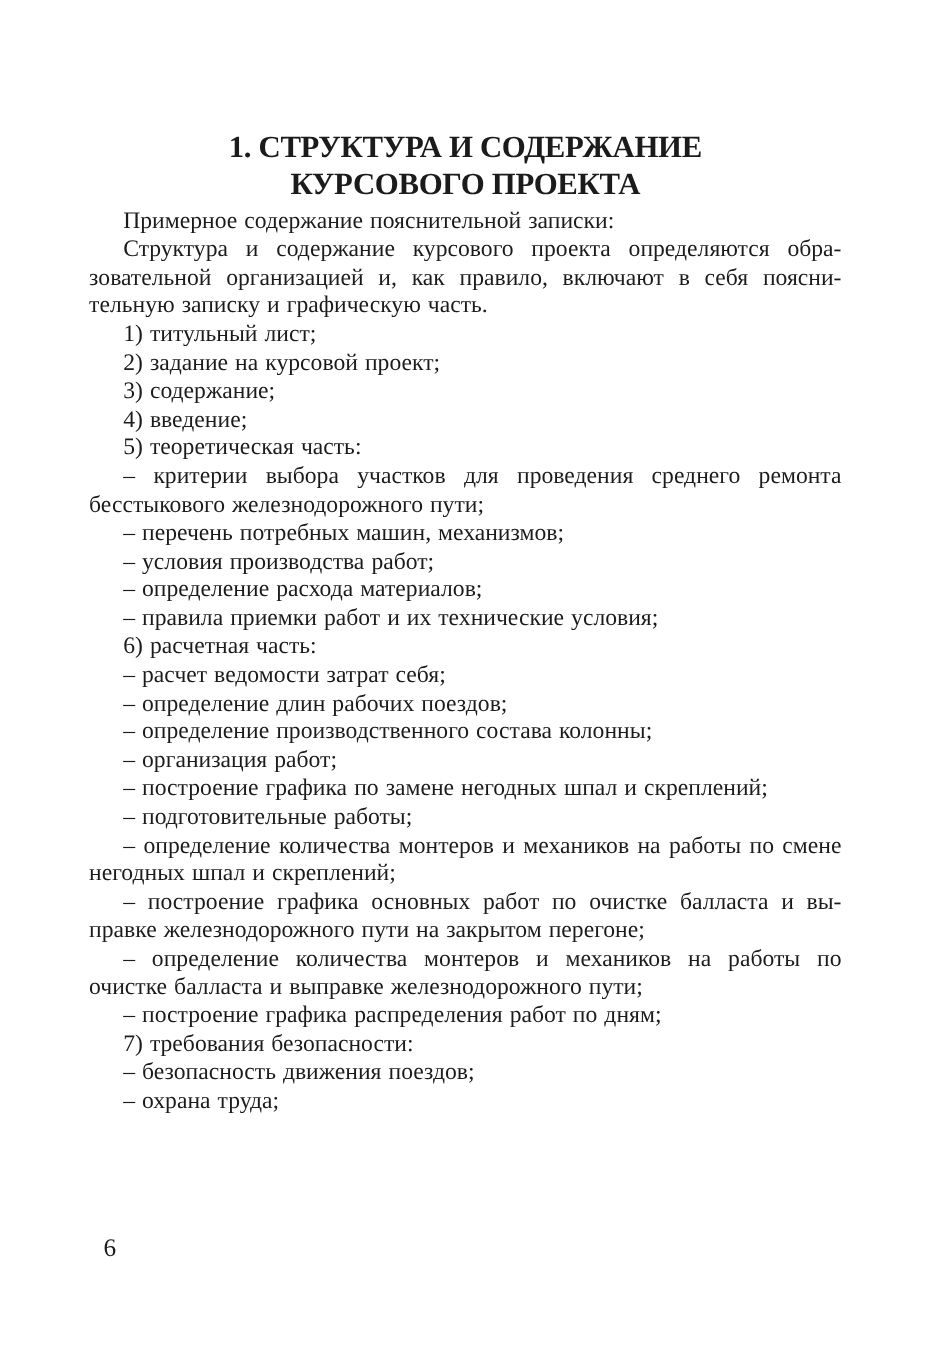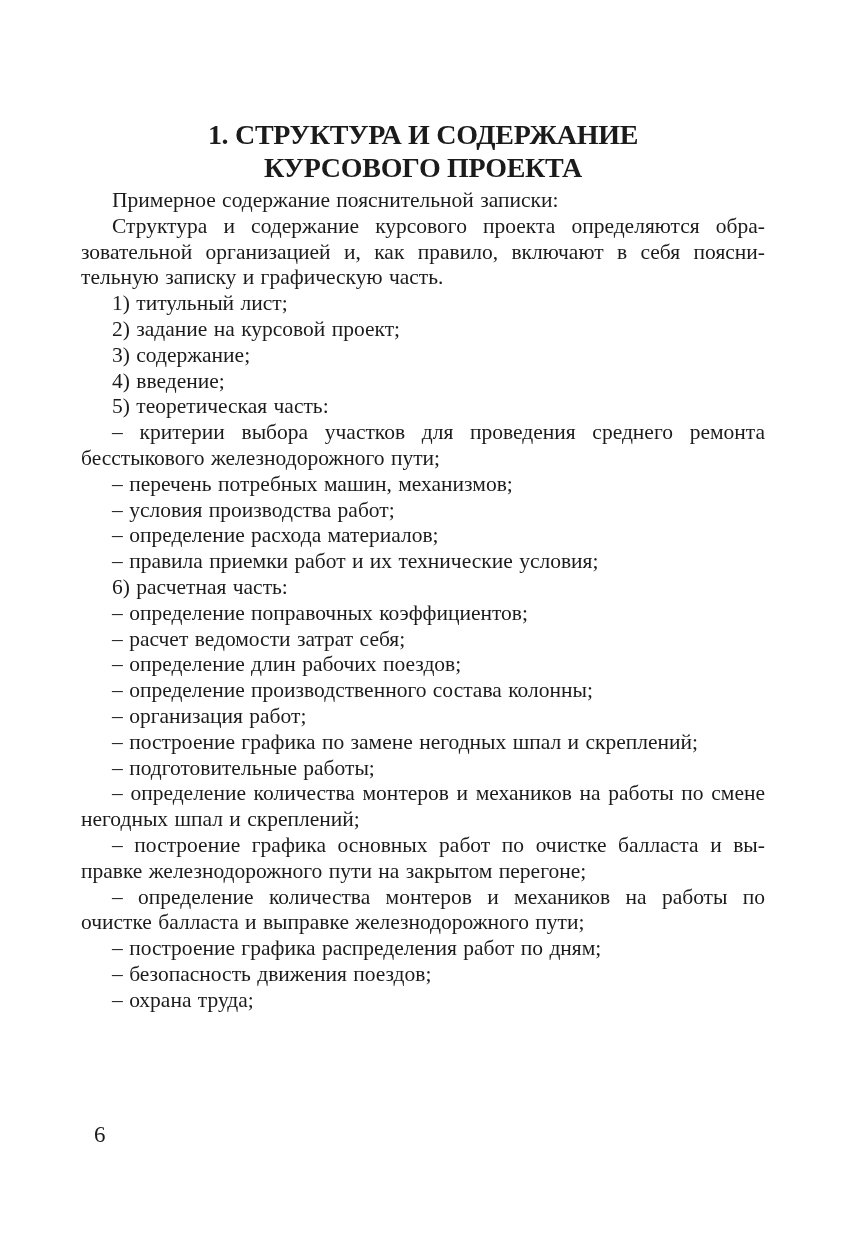--- a/index.html
+++ b/index.html
@@ -66,29 +66,29 @@
       <p>2) задание на курсовой проект;</p>
       <p>3) содержание;</p>
       <p>4) введение;</p>
       <p>5) теоретическая часть:</p>
       <p>– критерии выбора участков для проведения среднего ремонта бесстыкового железнодорожного пути;</p>
       <p>– перечень потребных машин, механизмов;</p>
       <p>– условия производства работ;</p>
       <p>– определение расхода материалов;</p>
       <p>– правила приемки работ и их технические условия;</p>
       <p>6) расчетная часть:</p>
-      <p>– определение поправочных коэффициентов;</p>
       <p>– расчет ведомости затрат себя;</p>
       <p>– определение длин рабочих поездов;</p>
       <p>– определение производственного состава колонны;</p>
       <p>– организация работ;</p>
       <p>– построение графика по замене негодных шпал и скреплений;</p>
       <p>– подготовительные работы;</p>
       <p>– определение количества монтеров и механиков на работы по смене негодных шпал и скреплений;</p>
       <p>– построение графика основных работ по очистке балласта и вы­правке железнодорожного пути на закрытом перегоне;</p>
       <p>– определение количества монтеров и механиков на работы по очистке балласта и выправке железнодорожного пути;</p>
       <p>– построение графика распределения работ по дням;</p>
+      <p>7) требования безопасности:</p>
       <p>– безопасность движения поездов;</p>
       <p>– охрана труда;</p>
     </div>
   </div>
   <div class="folio">6</div>
 </div>
 
 </body></html>

